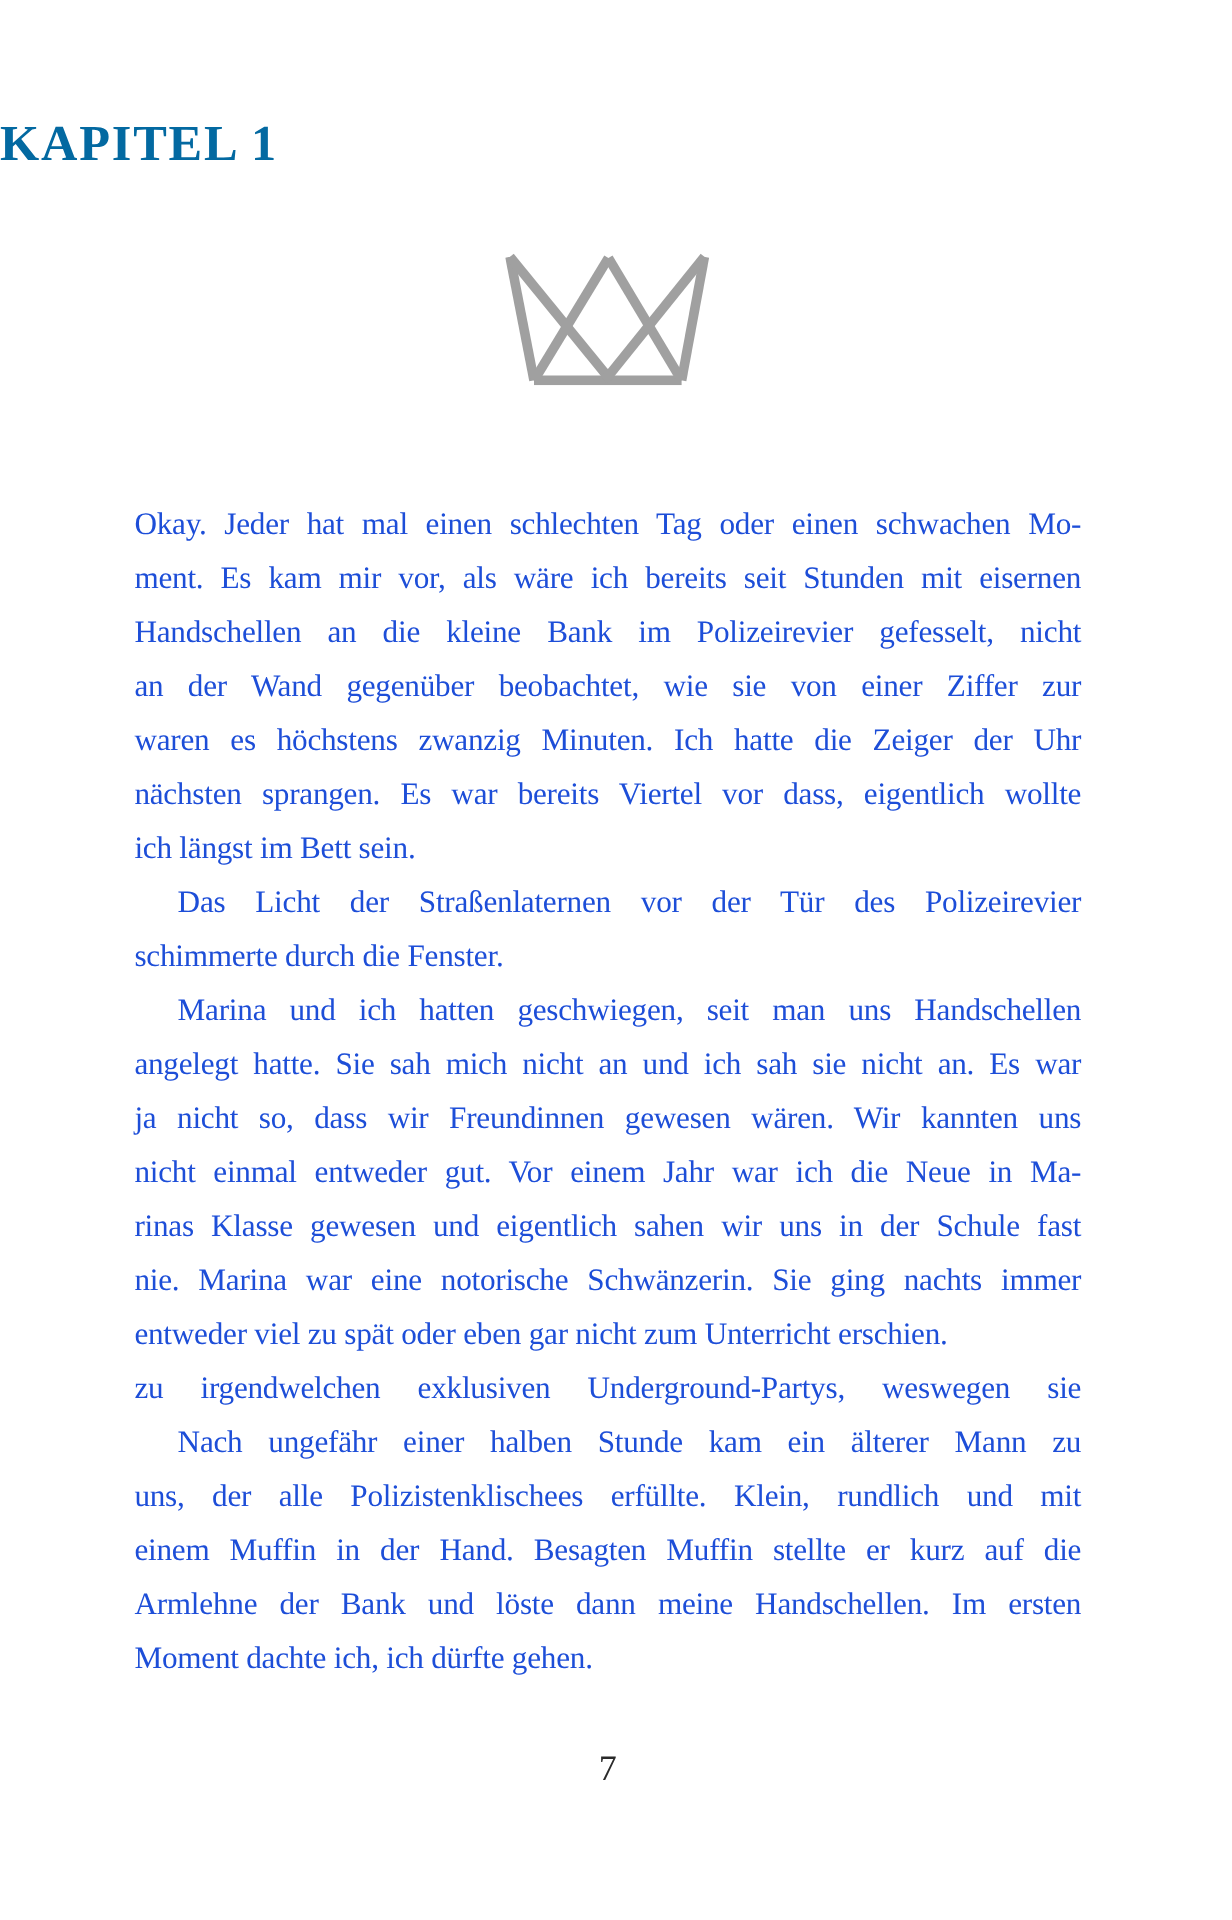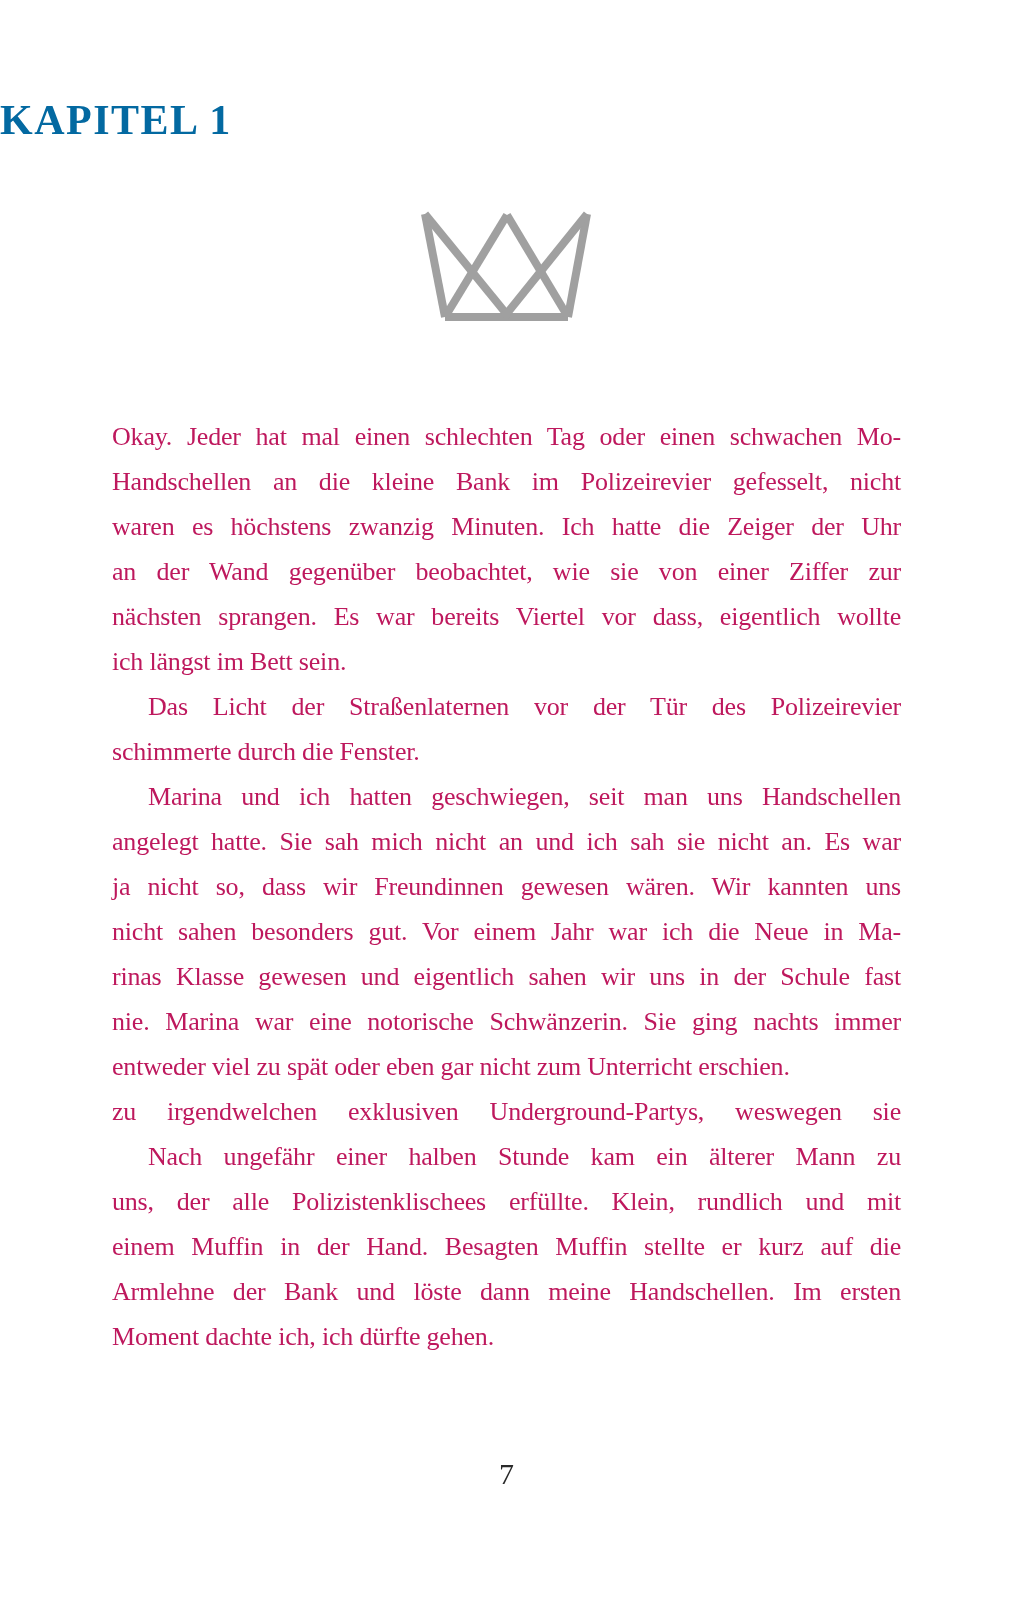--- a/index.html
+++ b/index.html
@@ -78,33 +78,34 @@
       <path d="M24 106 L147 106"></path>
       <path d="M4 3 L24 106"></path>
       <path d="M166 3 L147 106"></path>
       <path d="M4 3 L88 106"></path>
       <path d="M86 4 L24 106"></path>
       <path d="M86 4 L147 106"></path>
       <path d="M166 3 L83 106"></path>
     </g>
   </svg>
 
-  <div class="text-block" style="color: #be185d;">
+  <div class="text-block" style="color: #1d4ed8;">
       <div class="line">Okay. Jeder hat mal einen schlechten Tag oder einen schwachen Mo-</div>
+      <div class="line">ment. Es kam mir vor, als wäre ich bereits seit Stunden mit eisernen</div>
       <div class="line">Handschellen an die kleine Bank im Polizeirevier gefesselt, nicht</div>
+      <div class="line">an der Wand gegenüber beobachtet, wie sie von einer Ziffer zur</div>
       <div class="line">waren es höchstens zwanzig Minuten. Ich hatte die Zeiger der Uhr</div>
-      <div class="line">an der Wand gegenüber beobachtet, wie sie von einer Ziffer zur</div>
       <div class="line">nächsten sprangen. Es war bereits Viertel vor dass, eigentlich wollte</div>
       <div class="line last">ich längst im Bett sein.</div>
       <div class="line indent">Das Licht der Straßenlaternen vor der Tür des Polizeirevier</div>
       <div class="line last">schimmerte durch die Fenster.</div>
       <div class="line indent">Marina und ich hatten geschwiegen, seit man uns Handschellen</div>
       <div class="line">angelegt hatte. Sie sah mich nicht an und ich sah sie nicht an. Es war</div>
       <div class="line">ja nicht so, dass wir Freundinnen gewesen wären. Wir kannten uns</div>
-      <div class="line">nicht sahen besonders gut. Vor einem Jahr war ich die Neue in Ma-</div>
+      <div class="line">nicht einmal entweder gut. Vor einem Jahr war ich die Neue in Ma-</div>
       <div class="line">rinas Klasse gewesen und eigentlich sahen wir uns in der Schule fast</div>
       <div class="line">nie. Marina war eine notorische Schwänzerin. Sie ging nachts immer</div>
       <div class="line last">entweder viel zu spät oder eben gar nicht zum Unterricht erschien.</div>
       <div class="line">zu irgendwelchen exklusiven Underground-Partys, weswegen sie</div>
       <div class="line indent">Nach ungefähr einer halben Stunde kam ein älterer Mann zu</div>
       <div class="line">uns, der alle Polizistenklischees erfüllte. Klein, rundlich und mit</div>
       <div class="line">einem Muffin in der Hand. Besagten Muffin stellte er kurz auf die</div>
       <div class="line">Armlehne der Bank und löste dann meine Handschellen. Im ersten</div>
       <div class="line last">Moment dachte ich, ich dürfte gehen.</div>
     </div>

